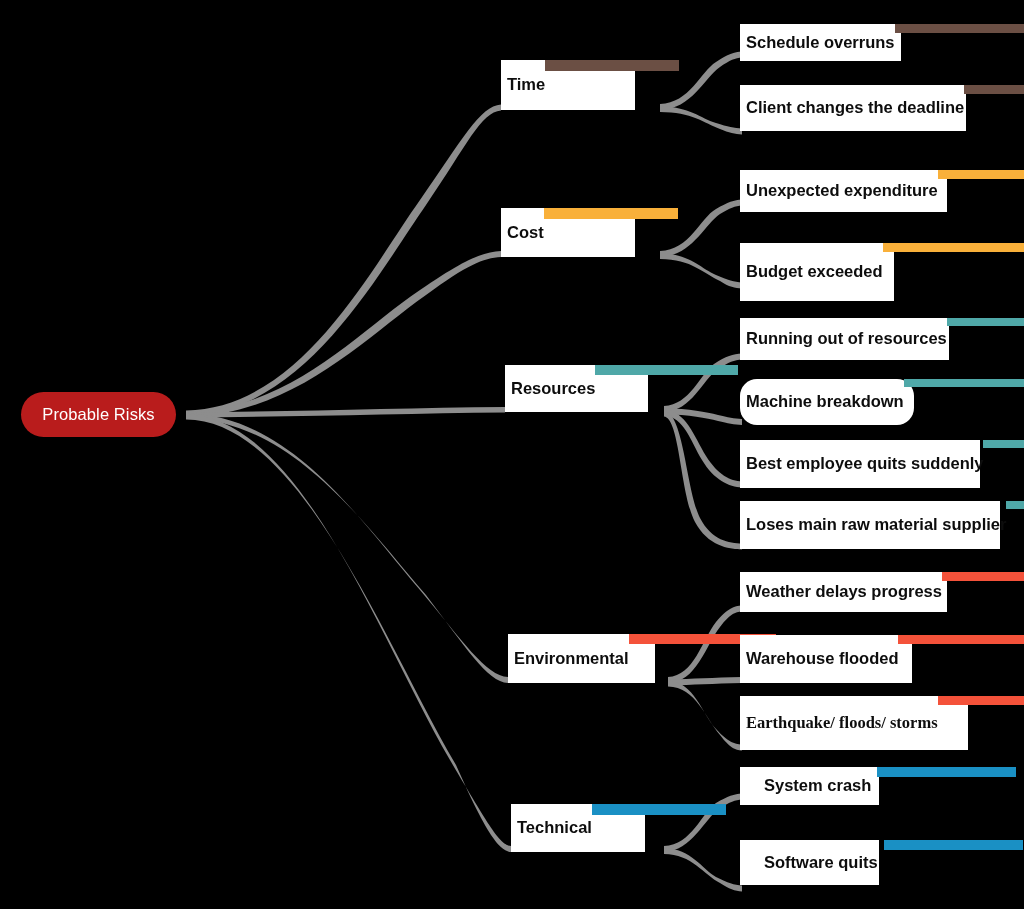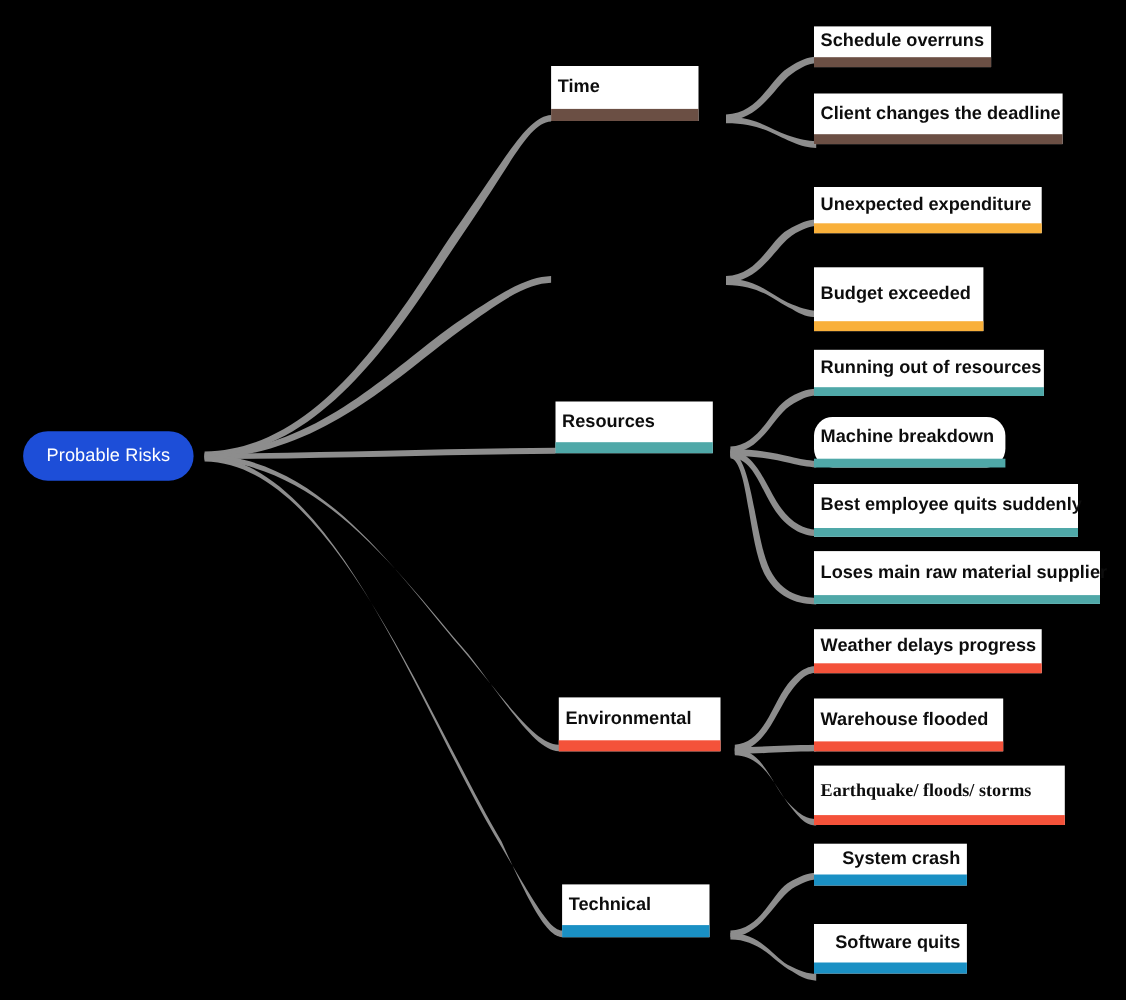--- a/index.html
+++ b/index.html
@@ -41,21 +41,21 @@
     z-index: 4;
   }
 
   
   .node {
     position: absolute;
     box-sizing: border-box;
     background: #ffffff;
     z-index: 3;
     display: flex;
-    flex-direction: column;
+    flex-direction: row;
   }
   .node .node-label {
     flex: 1 1 auto;
     display: flex;
     align-items: center;
     color: #0d0d0d;
     font-weight: 700;
     line-height: 1.05;
     white-space: nowrap;
     overflow: visible;
@@ -132,39 +132,43 @@
     </g>
 
     <g>
       <path d="M664,846 C692,845 702,812 716,803 C728,796 734,794 742,793.5
                L742,799.5 C735,800 730,802 720,808 C704,819 692,851 664,852 Z" fill="#8d8d8d"></path>
       <path d="M664,848 C692,849 702,869 716,877 C728,883 734,885 742,885.5
                L742,891.5 C735,891 729,889 720,883 C704,875 692,854 664,854 Z" fill="#8d8d8d"></path>
     </g>
   </svg>
 
-  <div class="root-node" style="left:21px; top:392px; width:155px; height:45px; font-size:16.5px; background:#1d4ed8;">
+  <div class="root-node" style="left:21px; top:392px; width:155px; height:45px; font-size:16.5px; background:#b91c1c;">
     <span>Probable Risks</span>
   </div>
 
   <div class="node branch align-left" style="left:501px; top:60px; width:134px; height:50px;">
     <span class="node-label">Time</span>
     <div class="node-bar" style="height:11px; background:#6B4F44;"></div>
   </div>
 
   <div class="node leaf align-left" style="left:740px; top:24px; width:161px; height:37px;">
     <span class="node-label">Schedule overruns</span>
     <div class="node-bar" style="height:9px; background:#6B4F44;"></div>
   </div>
 
   <div class="node leaf align-left" style="left:740px; top:85px; width:226px; height:46px;">
     <span class="node-label">Client changes the deadline</span>
     <div class="node-bar" style="height:9px; background:#6B4F44;"></div>
   </div>
 
+  <div class="node branch align-left" style="left:501px; top:208px; width:134px; height:49px;">
+    <span class="node-label">Cost</span>
+    <div class="node-bar" style="height:11px; background:#F9B03A;"></div>
+  </div>
 
   <div class="node leaf align-left" style="left:740px; top:170px; width:207px; height:42px;">
     <span class="node-label">Unexpected expenditure</span>
     <div class="node-bar" style="height:9px; background:#F9B03A;"></div>
   </div>
 
   <div class="node leaf align-left" style="left:740px; top:243px; width:154px; height:58px;">
     <span class="node-label">Budget exceeded</span>
     <div class="node-bar" style="height:9px; background:#F9B03A;"></div>
   </div>

